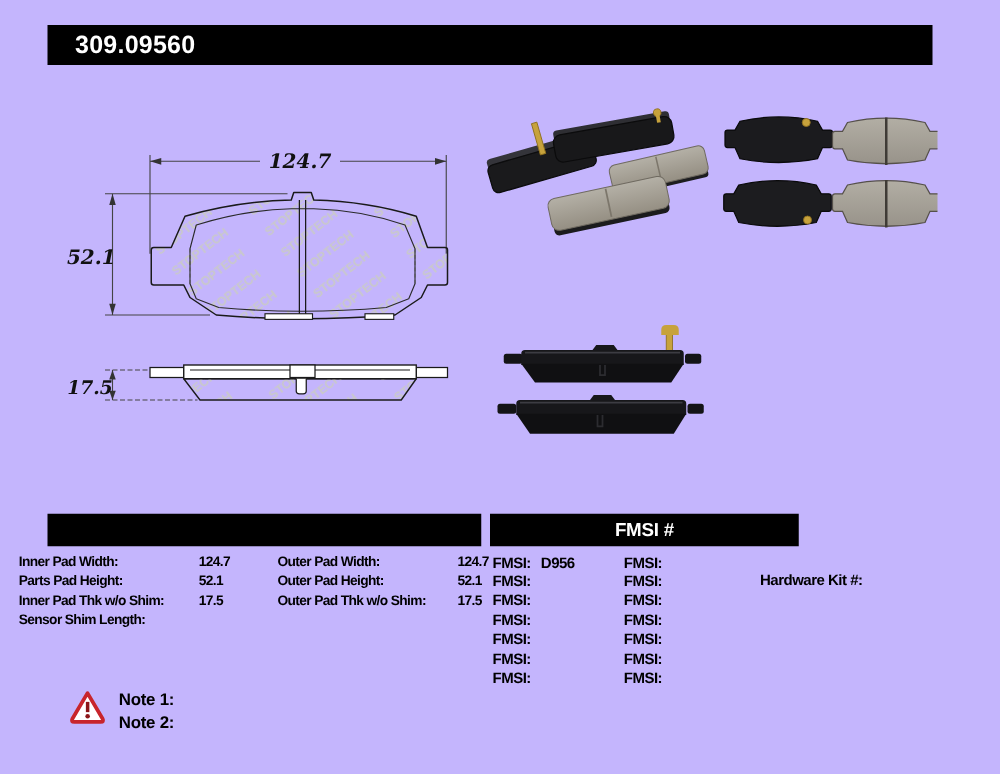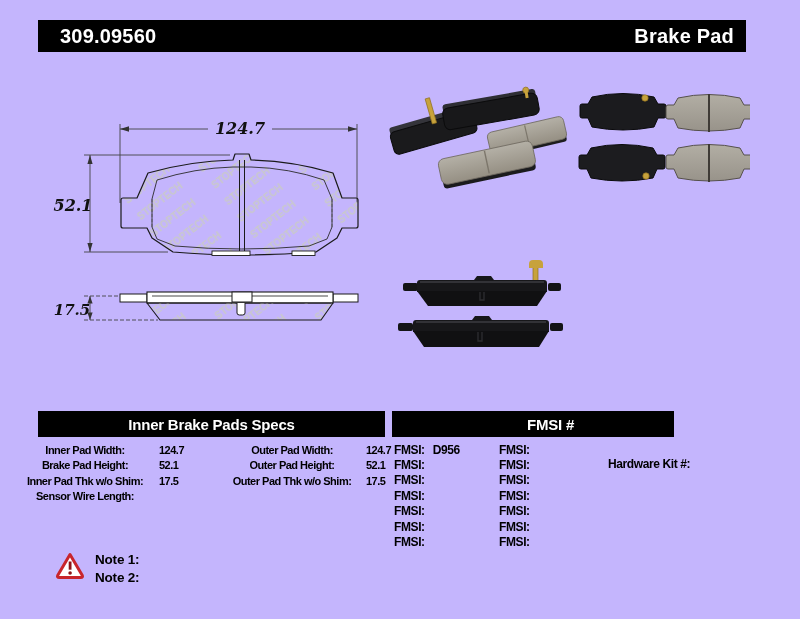--- a/index.html
+++ b/index.html
@@ -17,28 +17,28 @@
   
   .abs { position:absolute; }
   
   .hbar {
     position:absolute; top:411px; height:26px; background:#000; color:#fff;
     display:flex; align-items:center; justify-content:center;
     font-weight:bold; font-size:15px; letter-spacing:-0.2px;
   }
   .hbar.split span { flex:1; text-align:center; }
   #hbar-specs   { left:38px;  width:347px; }
-  #hbar-fmsi    { left:392px; width:247px;padding-left:35px; }
+  #hbar-fmsi    { left:392px; width:247px; }
   #hbar-related { left:611px; width:135px; }
   
   .speccol { position:absolute; top:442px; font-size:11px; font-weight:bold; letter-spacing:-0.5px; }
   #inner-col { left:15px; }
   #outer-col { left:222px; }
   .srow { display:flex; height:15.5px; align-items:center; }
-  .slbl { display:block; width:140px; text-align:center; white-space:nowrap; }
+  .slbl { display:block; width:140px; text-align:left; white-space:nowrap; }
   .sval { margin-left:4px; white-space:nowrap; }
   
   .fmsicol { position:absolute; left:394px; top:442px; width:210px;
              font-size:12px; font-weight:bold; letter-spacing:-0.4px; }
   .frow { display:flex; height:15.4px; align-items:center; }
   .fcell { width:118px; display:flex; }
   .fl { margin-right:8px; white-space:nowrap; }
   .fv { white-space:nowrap; }
   
   .relcol { position:absolute; left:608px; top:456px; font-size:12px;
@@ -50,21 +50,20 @@
   .notes .nrow { height:18.5px; display:flex; align-items:center;justify-content:center; }
   .warn { position:absolute; left:55px; top:552px; }
 </style>
 </head>
 <body>
 
 <div class="page">
 
   <div class="topbar">
     <span>309.09560</span>
-    <span>Brake Pad</span>
   </div>
 
   <svg class="abs" style="left:40px; top:95px;" width="340" height="245" viewBox="0 0 340 245">
     <defs>
       <pattern id="wm" width="78" height="21" patternUnits="userSpaceOnUse" patternTransform="rotate(-38)">
         <text x="2" y="14" font-size="10" font-weight="bold" fill="#c9c9c9">STOPTECH</text>
       </pattern>
     </defs>
 
     <g stroke="#444" stroke-width="0.9" fill="none">
@@ -198,41 +197,40 @@
       <rect x="8" y="31" width="15" height="8" rx="2" fill="#141416"></rect>
       <rect x="160" y="31" width="13" height="8" rx="2" fill="#141416"></rect>
       <path d="M23,40 L23,31 Q23,28 26,28 L82,28 L85,24 L99,24 L102,28 L156,28 Q159,28 159,31 L159,40 Z" fill="#17171a"></path>
       <path d="M23,39 L159,39 L149,55 L34,55 Z" fill="#101012"></path>
       <line x1="26" y1="30" x2="156" y2="30" stroke="#3c3c42" stroke-width="1.4"></line>
       <path d="M88,40 L88,49 L92,49 L92,40" fill="none" stroke="#2c2c30" stroke-width="1.4"></path>
     </g>
   </svg>
 
   <div class="hbar split" id="hbar-specs">
-    <span>Inner Brake Pads Specs</span>
   </div>
   <div class="hbar" id="hbar-fmsi">
     <span>FMSI #</span>
   </div>
 
   <div class="speccol" id="inner-col">
     <div class="srow">
       <span class="slbl">Inner Pad Width:</span>
       <span class="sval">124.7</span>
     </div>
     <div class="srow">
-      <span class="slbl">Brake Pad Height:</span>
+      <span class="slbl">Parts Pad Height:</span>
       <span class="sval">52.1</span>
     </div>
     <div class="srow">
       <span class="slbl">Inner Pad Thk w/o Shim:</span>
       <span class="sval">17.5</span>
     </div>
     <div class="srow">
-      <span class="slbl">Sensor Wire Length:</span>
+      <span class="slbl">Sensor Shim Length:</span>
       <span class="sval"></span>
     </div>
   </div>
 
   <div class="speccol" id="outer-col">
     <div class="srow">
       <span class="slbl">Outer Pad Width:</span>
       <span class="sval">124.7</span>
     </div>
     <div class="srow">

